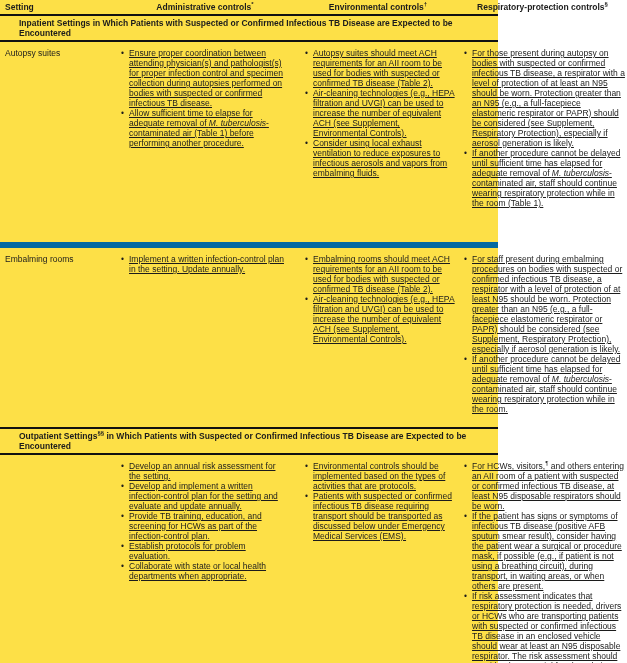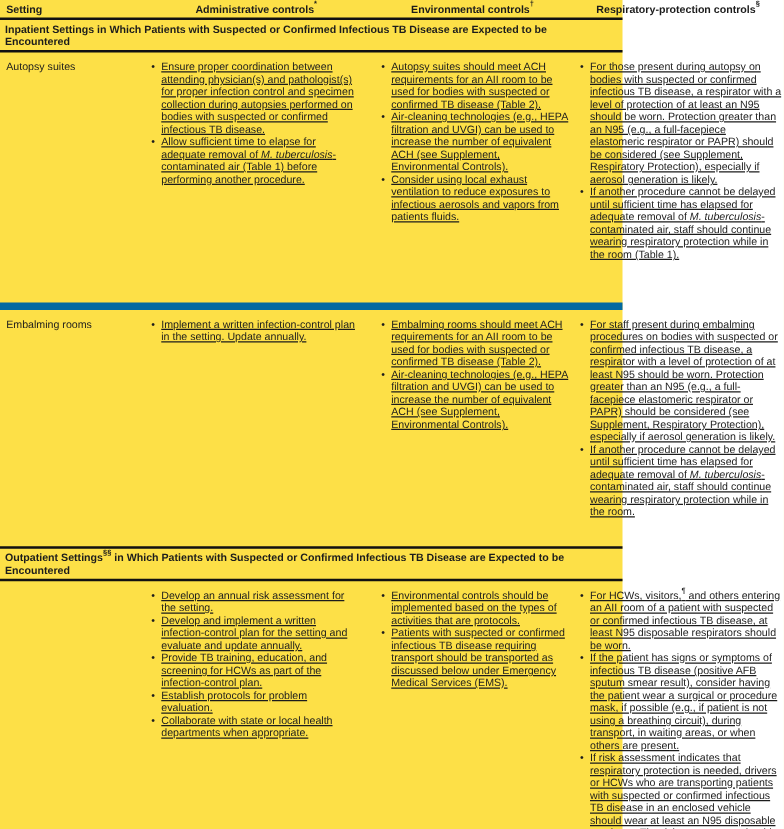--- a/index.html
+++ b/index.html
@@ -11,25 +11,25 @@
     padding-top:2px;
   }
   .header-row {
     display:grid; grid-template-columns:112px 186px 160px 169px;
     font-weight:bold; padding:0 0 2px 0;
   }
   .hcell-setting { padding-left:5px; text-align:left; }
   .hcell-center { text-align:center; }
   .section-header {
     border-top:2px solid #111; border-bottom:2px solid #111;
-    font-weight:bold; padding:2px 8px 2px 4px;
+    font-weight:bold; padding:2px 8px 2px 19px;
   }
   .row {
     display:grid; grid-template-columns:112px 186px 160px 169px;
-    padding:6px 0 23px 0; box-sizing:border-box;
+    padding:6px 0 13px 0; box-sizing:border-box;
   }
   .row + .row { border-top:6px solid #0369a1; }
   .row-0 { min-height:200px; }
   .row-1 { min-height:179px; }
   .row-2 { min-height:234px; }
   .cell { box-sizing:border-box; }
   .cell-setting { padding-left:5px; }
   .cell-admin   { padding-left:9px; padding-right:12px; }
   .cell-env     { padding-left:7px; padding-right:3px; }
   .cell-resp    { padding-left:6px; padding-right:2px; }
@@ -67,21 +67,21 @@
           <div class="bullet">
             <span class="bullet-marker">•</span>
             <span class="bullet-text">Autopsy suites should meet ACH requirements for an AII room to be used for bodies with suspected or confirmed TB disease (Table 2).</span>
           </div>
           <div class="bullet">
             <span class="bullet-marker">•</span>
             <span class="bullet-text">Air-cleaning technologies (e.g., HEPA filtration and UVGI) can be used to increase the number of equivalent ACH (see Supplement, Environmental Controls).</span>
           </div>
           <div class="bullet">
             <span class="bullet-marker">•</span>
-            <span class="bullet-text">Consider using local exhaust ventilation to reduce exposures to infectious aerosols and vapors from patients fluids.</span>
+            <span class="bullet-text">Consider using local exhaust ventilation to reduce exposures to infectious aerosols and vapors from embalming fluids.</span>
           </div>
         </div>
         <div class="cell cell-resp">
           <div class="bullet">
             <span class="bullet-marker">•</span>
             <span class="bullet-text">For those present during autopsy on bodies with suspected or confirmed infectious TB disease, a respirator with a level of protection of at least an N95 should be worn. Protection greater than an N95 (e.g., a full-facepiece elastomeric respirator or PAPR) should be considered (see Supplement, Respiratory Protection), especially if aerosol generation is likely.</span>
           </div>
           <div class="bullet">
             <span class="bullet-marker">•</span>
             <span class="bullet-text">If another procedure cannot be delayed until sufficient time has elapsed for adequate removal of <i>M. tuberculosis</i>-contaminated air, staff should continue wearing respiratory protection while in the room (Table 1).</span>

